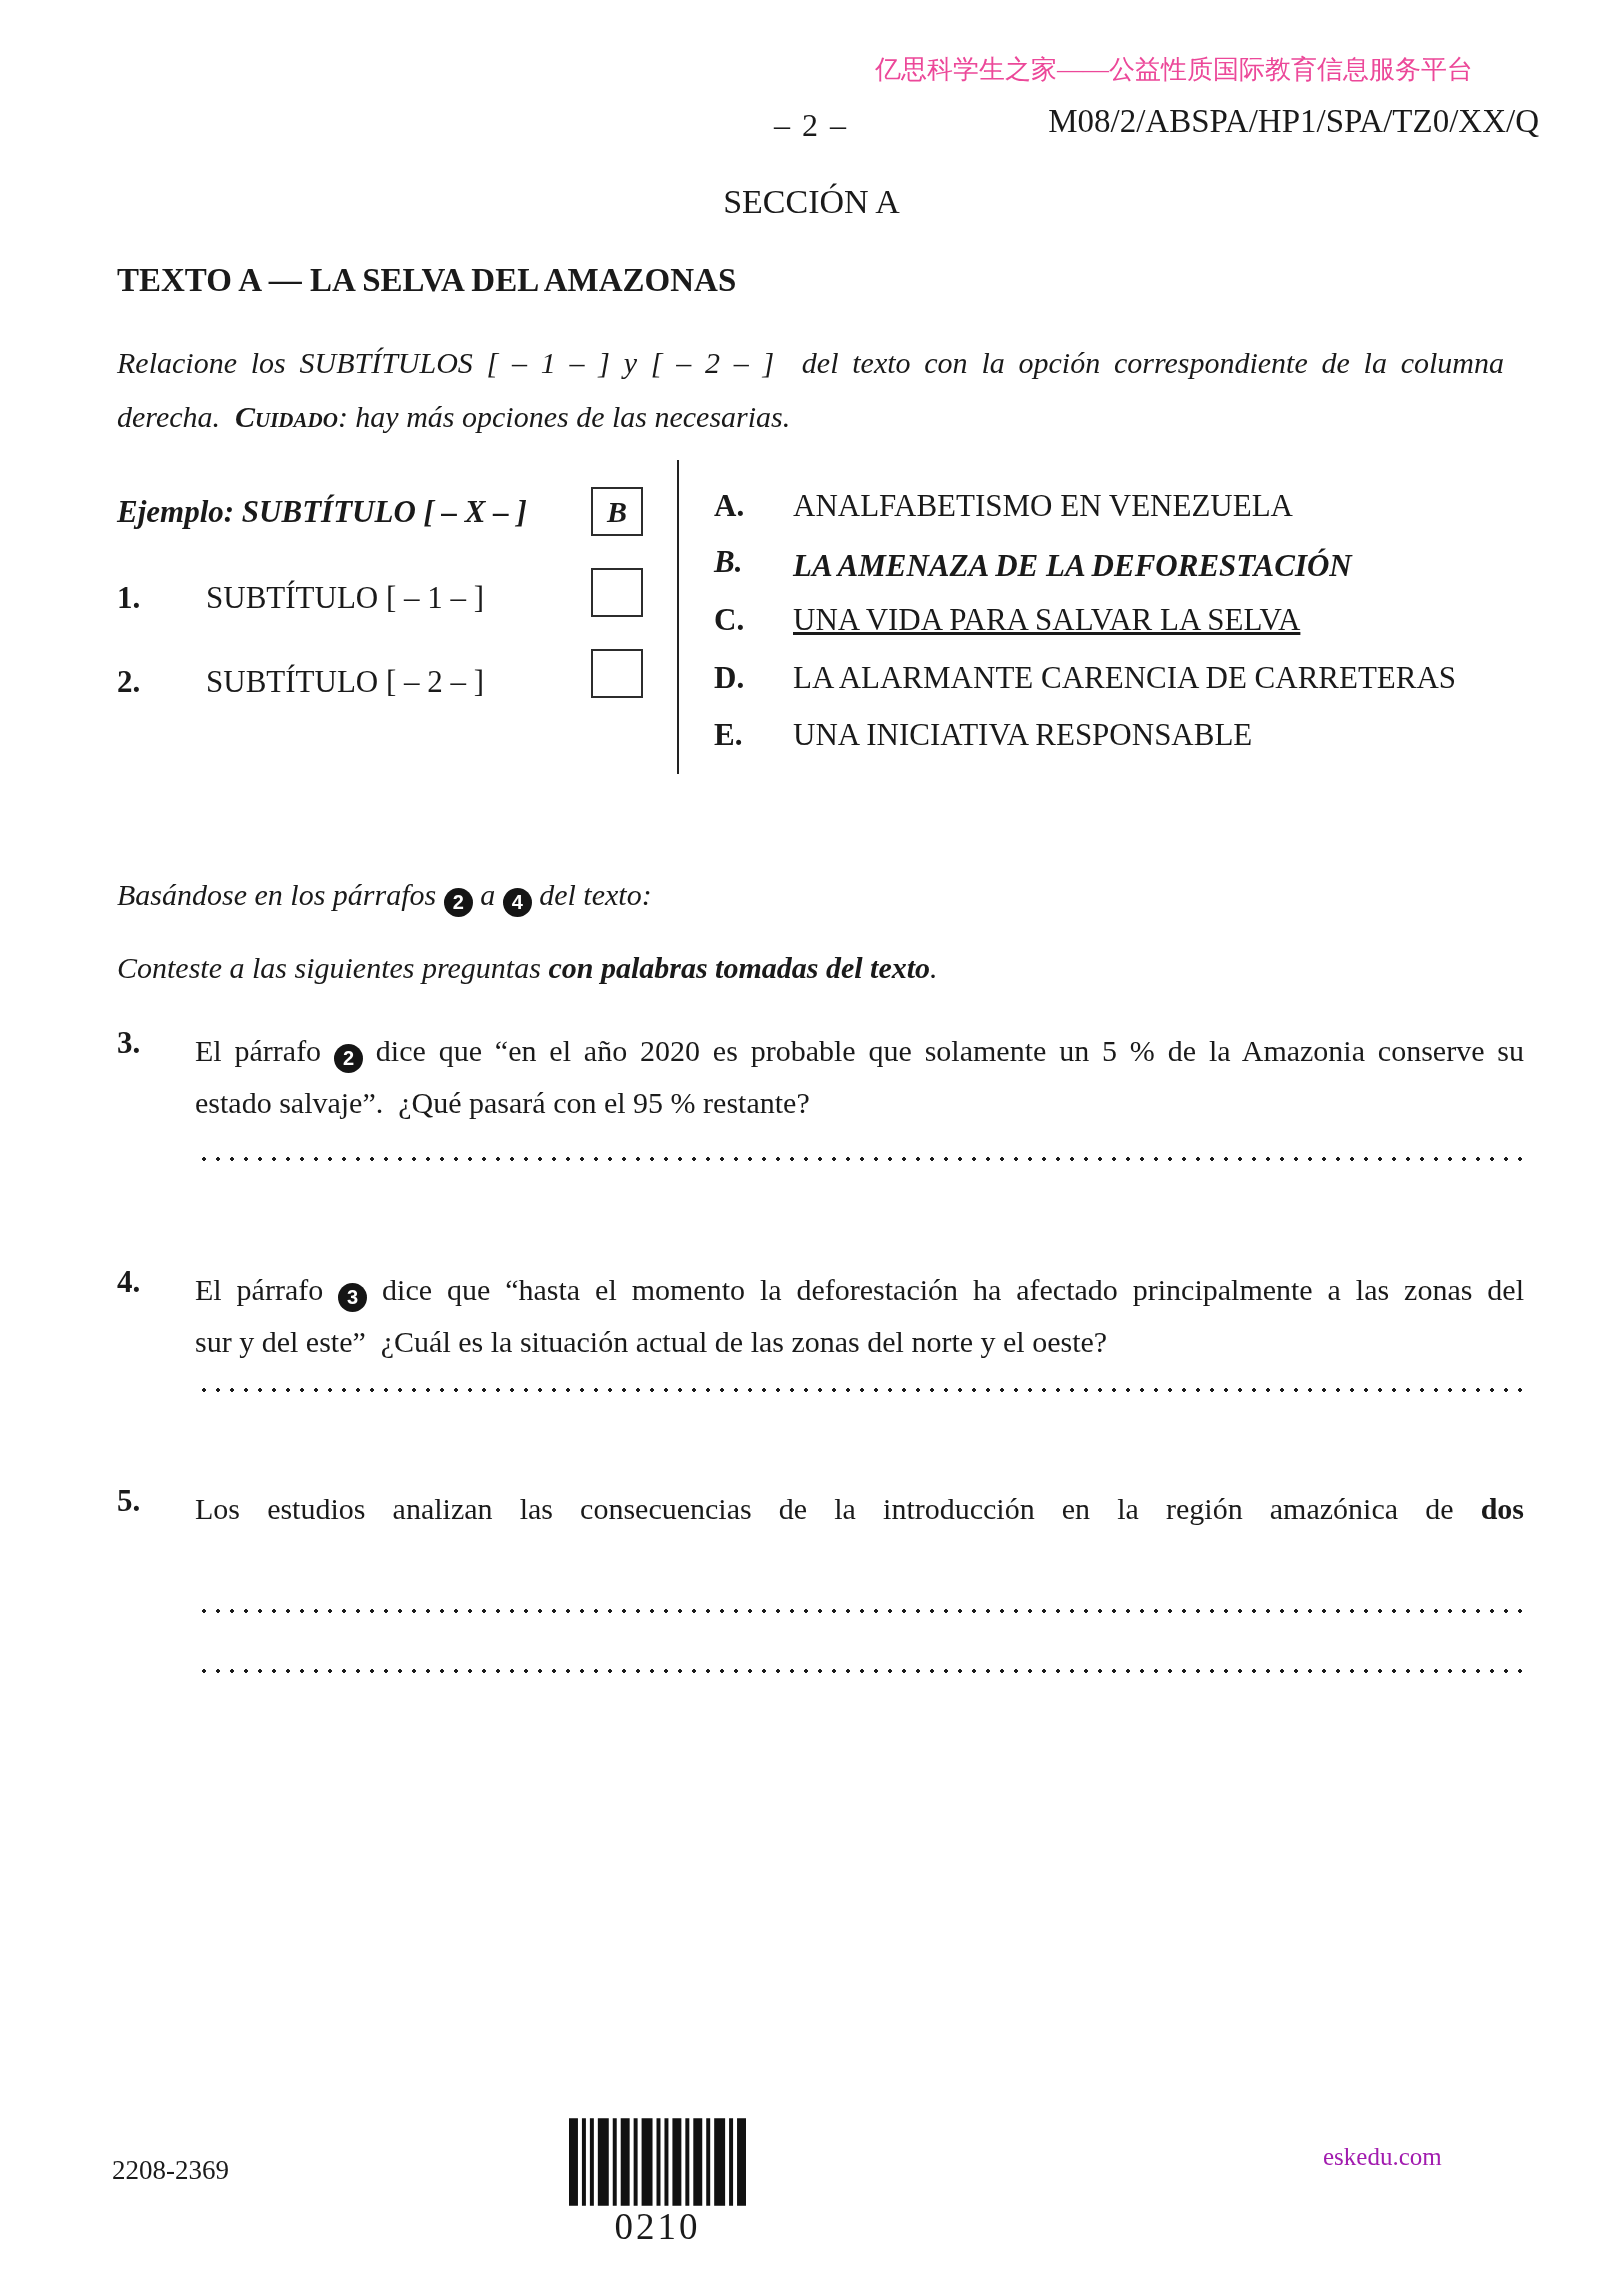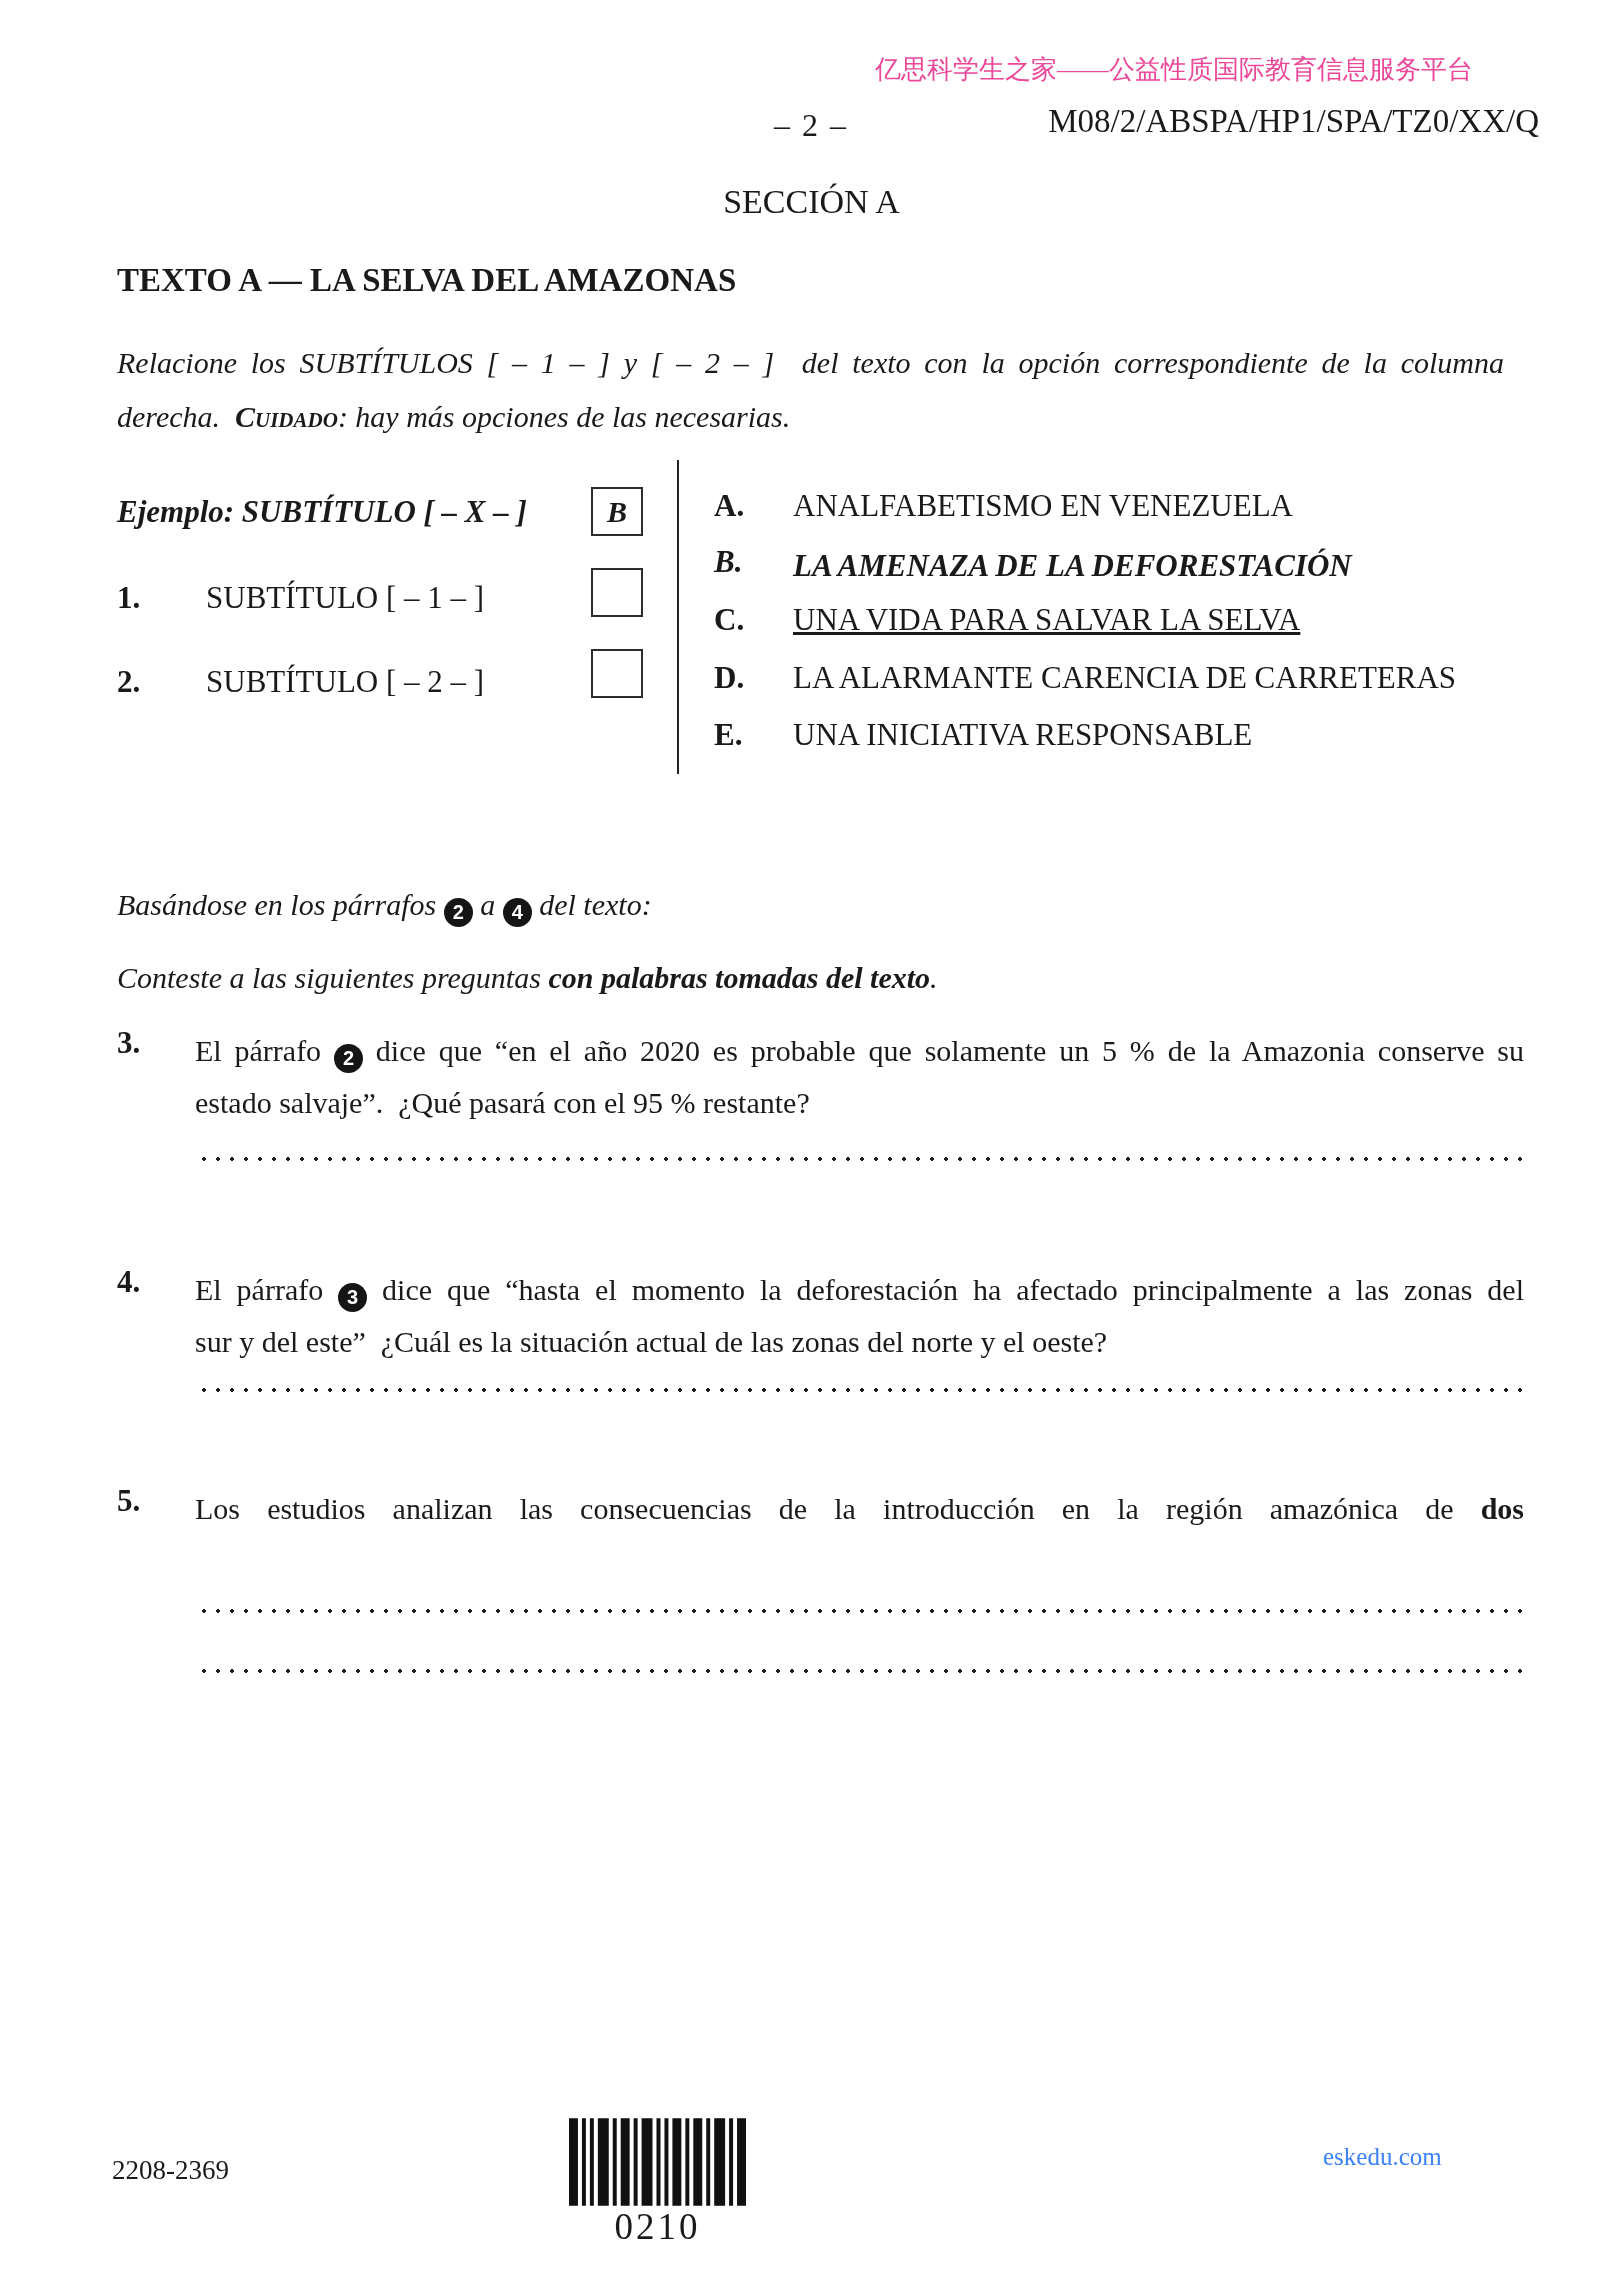--- a/index.html
+++ b/index.html
@@ -42,21 +42,21 @@
     left: 591px; width: 48px; height: 45px;
     border: 2px solid #2c2c2c; background: #fff;
     display: flex; align-items: center; justify-content: center;
     font-size: 30px; font-weight: bold; font-style: italic;
   }
   .divider { left: 677px; top: 460px; width: 2px; height: 314px; background: #222; }
   .optletter { left: 714px; font-size: 31px; font-weight: bold; }
   .opttext { left: 793px; font-size: 31px; white-space: nowrap; }
   .opt-em { font-style: italic; font-weight: bold; }
 
-  .iline { font-style: italic; font-size: 30px; white-space: nowrap; margin-top: 10px; }
+  .iline { font-style: italic; font-size: 30px; white-space: nowrap; }
   .bolditalic { font-weight: bold; }
 
   .circ {
     display: inline-flex; align-items: center; justify-content: center;
     width: 29px; height: 29px; border-radius: 50%;
     background: #151515; color: #ffffff;
     font-size: 20px; font-weight: bold; font-style: normal;
     font-family: "Liberation Sans", sans-serif;
     vertical-align: -4px; line-height: 29px;
   }
@@ -69,21 +69,21 @@
   .dotline {
     left: 195px; width: 1329px; height: 10px;
     background-image: radial-gradient(circle 2.1px at center, #1c1c1c 97%, rgba(0,0,0,0) 100%);
     background-size: 14px 10px; background-repeat: repeat-x; background-position: 2px center;
   }
 
   
   .footref { left: 112px; top: 2155px; font-size: 27px; }
   .barcode { left: 569px; top: 2118px; }
   .bcdigits { left: 557px; top: 2205px; width: 201px; text-align: center; font-size: 37px; letter-spacing: 3px; }
-  .site { left: 1323px; top: 2143px; font-size: 25px; color: #3b82f6; }
+  .site { left: 1323px; top: 2143px; font-size: 25px; color: #a21caf; }
 </style>
 </head>
 <body>
 
 <div class="abs platform">亿思科学生之家——公益性质国际教育信息服务平台</div>
 <div class="abs pagenum">– 2 –</div>
 <div class="abs papercode">M08/2/ABSPA/HP1/SPA/TZ0/XX/Q</div>
 
 <div class="abs sectitle">SECCIÓN A</div>
 <div class="abs textohead">TEXTO A — LA SELVA DEL AMAZONAS</div>

